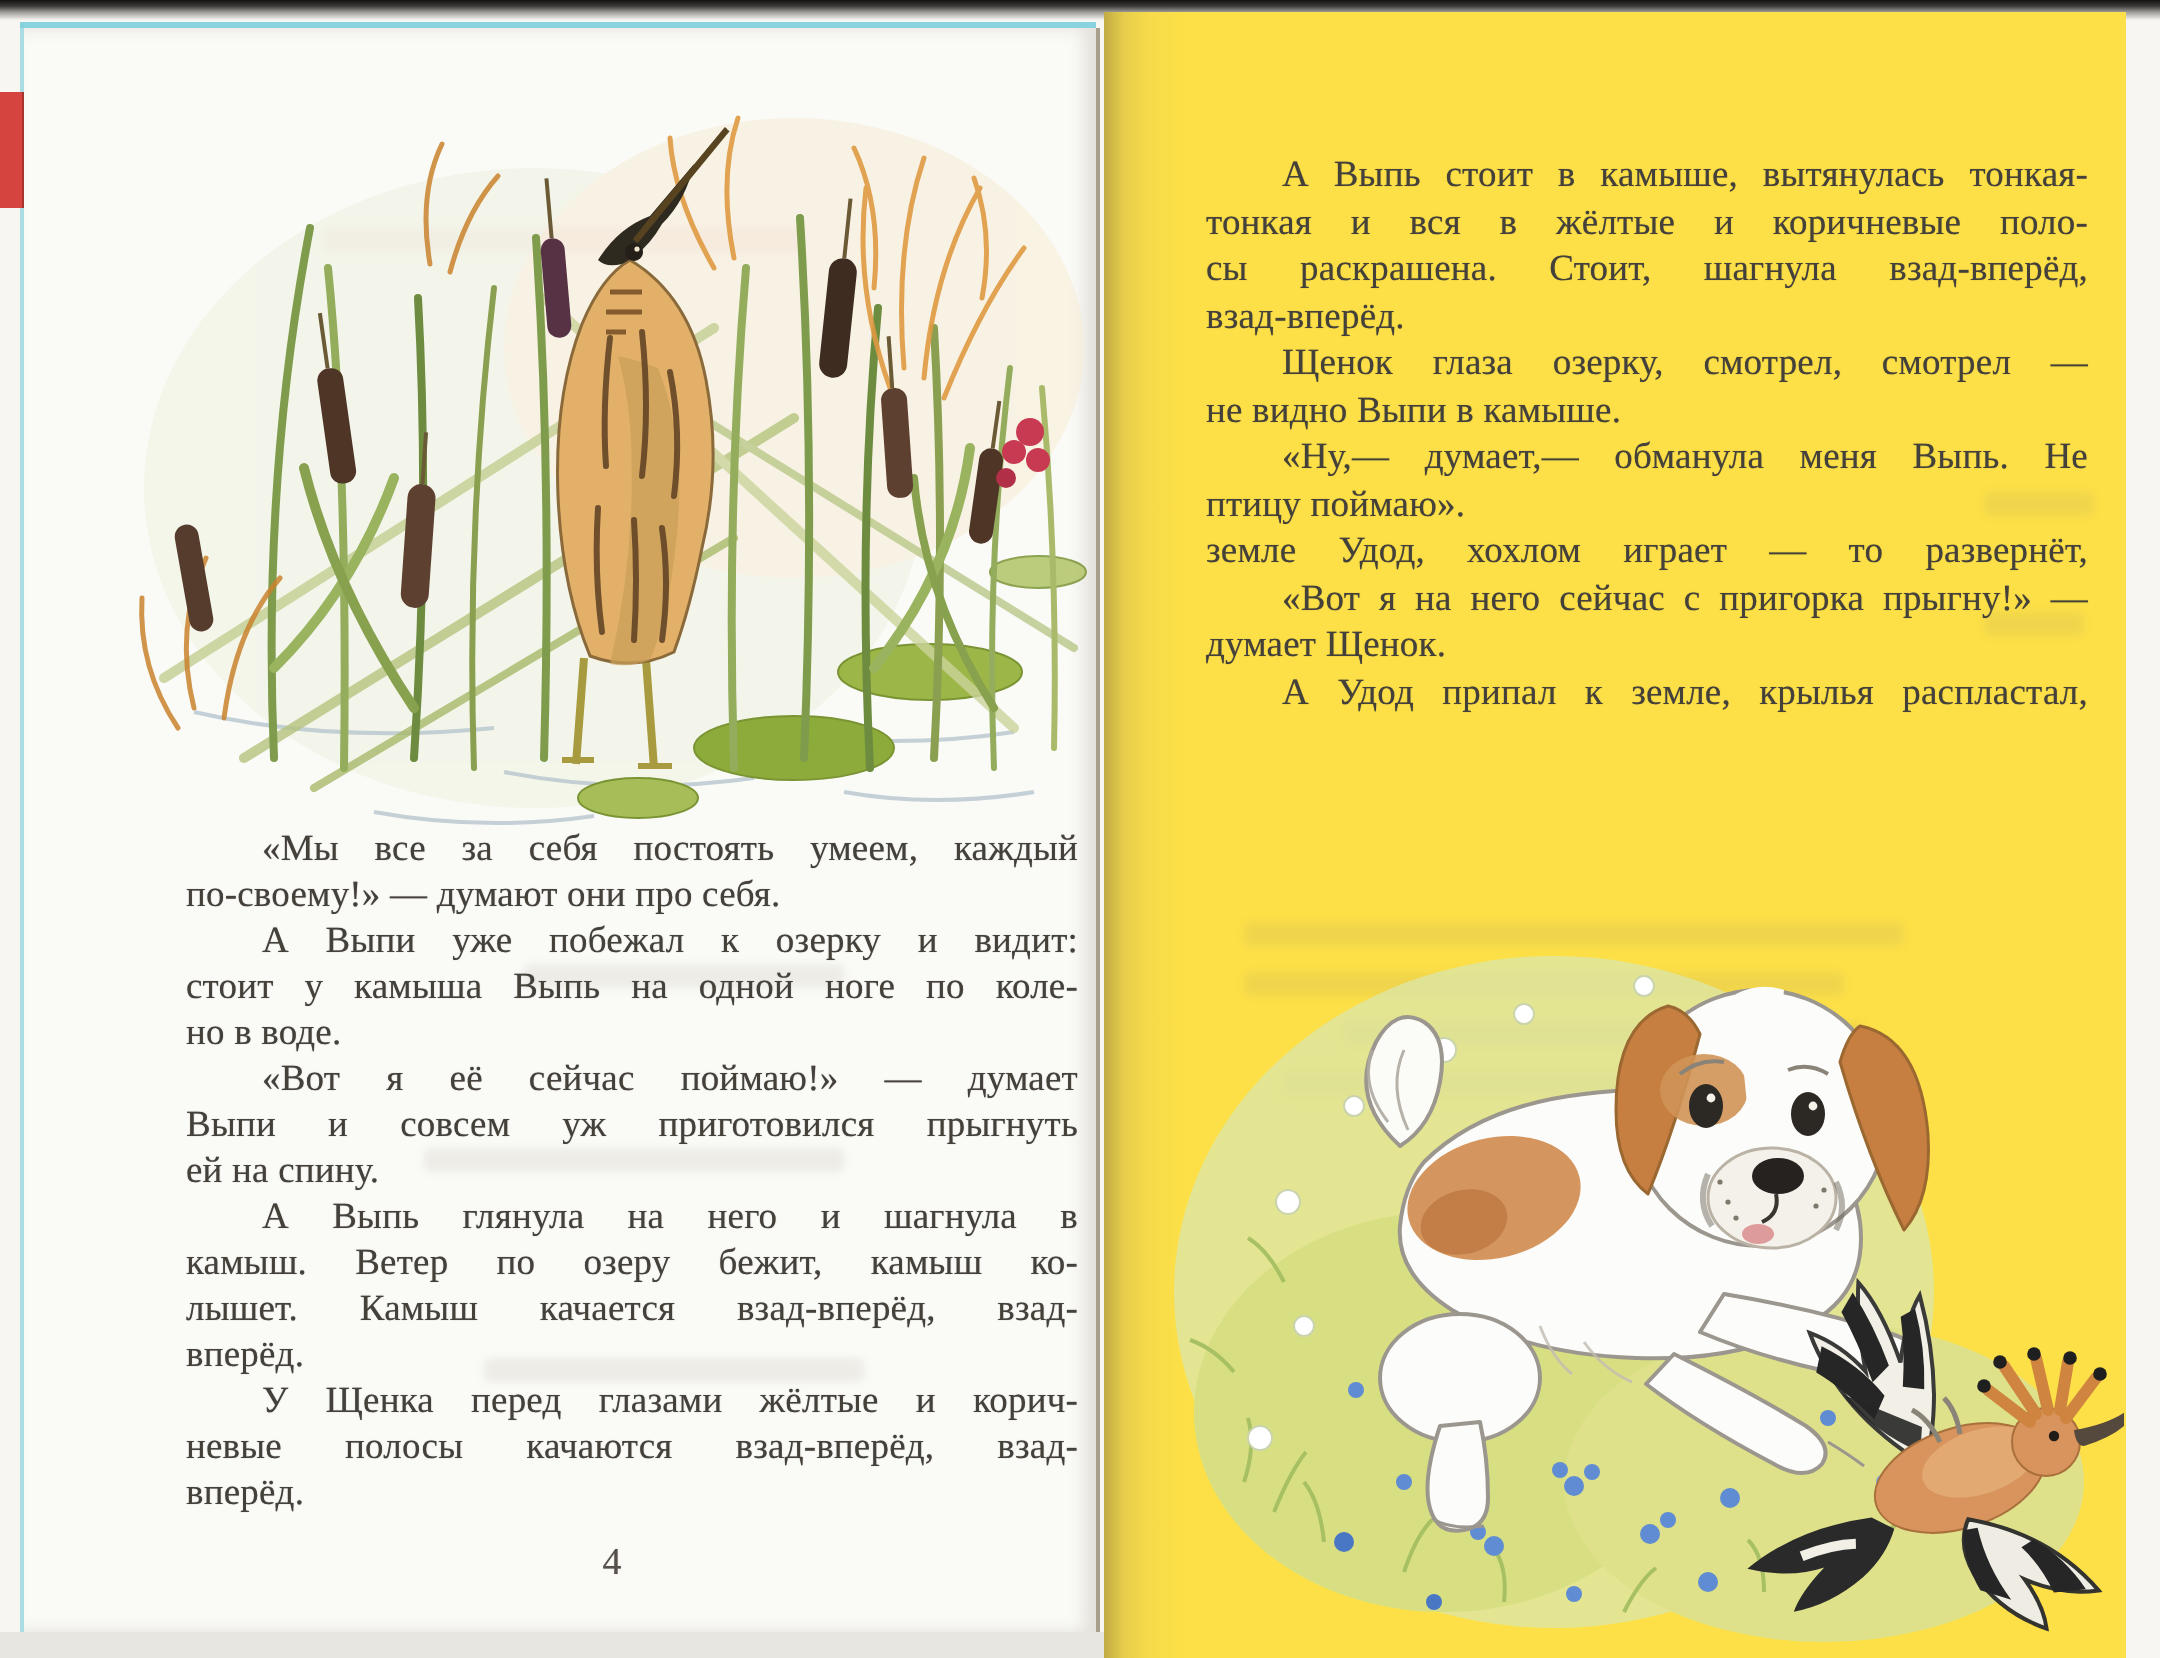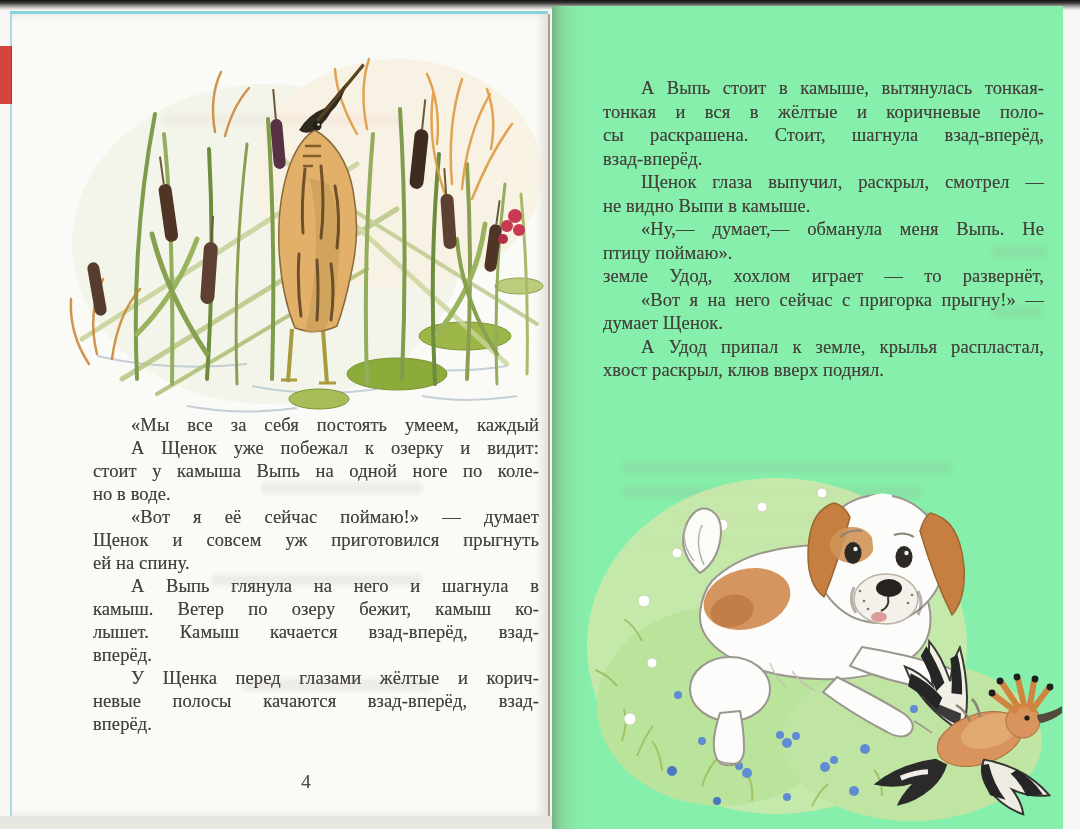--- a/index.html
+++ b/index.html
@@ -7,21 +7,21 @@
         font-family:"Liberation Serif","DejaVu Serif",serif;}
   .top-strip{position:absolute;left:0;top:0;width:1080px;height:10px;
         background:linear-gradient(180deg,#121212 0,#3c3a38 3px,#9c9a96 6px,rgba(200,198,194,0) 10px);}
   .bottom-strip{position:absolute;left:0;top:816px;width:556px;height:13px;background:#e7e6e1;}
   .cyan-hline{position:absolute;left:10px;top:11px;width:538px;height:3px;background:#7ccfdb;opacity:.9;}
   .cyan-vline{position:absolute;left:10px;top:12px;width:2px;height:804px;background:#8fd4de;opacity:.75;}
   .red-tab{position:absolute;left:0;top:46px;width:11px;height:58px;background:#d64440;border-right:2px solid #a83430;}
   .page{position:absolute;}
   .page-left{left:12px;top:14px;width:536px;height:802px;background:#fafaf7;
         border-right:2px solid #a89f8d;box-shadow:inset -6px 0 8px rgba(130,118,96,.18);}
-  .page-right{left:552px;top:6px;width:511px;height:823px;background:#86efac;}
+  .page-right{left:552px;top:6px;width:511px;height:823px;background:#fde047;}
   .gutter{position:absolute;left:0;top:0;width:40px;height:100%;
         background:linear-gradient(90deg,rgba(95,85,65,.38),rgba(130,120,95,.18) 10px,rgba(160,150,125,.08) 22px,rgba(160,150,125,0) 40px);}
   .textblock{position:absolute;color:#44403a;font-size:18.5px;letter-spacing:.1px;
         text-shadow:0 0 .5px rgba(68,64,58,.55);}
   .tb-left{left:81px;top:400px;width:446px;line-height:23px;}
   .tb-right{left:51px;top:71px;width:441px;line-height:23.5px;}
   .tline{height:23px;white-space:normal;}
   .tb-right .tline{height:23.5px;}
   .tline.ind{padding-left:38px;}
   .tline.just{text-align:justify;text-align-last:justify;}
@@ -167,25 +167,26 @@
         <path d="M232 96 q10 -16 26 -22 l22 -26 q-4 18 -16 30 q-8 14 -20 20 q-8 2 -12 -2 Z" fill="#2e2a20"></path>
         <path d="M250 86 L296 30 L258 76 Z" fill="#8a7a40" stroke="#57431f" stroke-width="1.5"></path>
         <path d="M251 87 L297 31" stroke="#57431f" stroke-width="2"></path>
         <circle cx="250" cy="92" r="4.5" fill="#241f18"></circle>
         <circle cx="251.5" cy="90.5" r="1.3" fill="#f2e8d0"></circle>
       </g>
     </svg>
 
     <div class="textblock tb-left">
         <div class="tline just ind">«Мы все за себя постоять умеем, каждый</div>
-        <div class="tline just ind">А Щенок уже побежал к озерку и видит:</div>
+        <div class="tline">по-своему!» — думают они про себя.</div>
+        <div class="tline just ind">А Выпи уже побежал к озерку и видит:</div>
         <div class="tline just">стоит у камыша Выпь на одной ноге по коле-</div>
         <div class="tline">но в воде.</div>
         <div class="tline just ind">«Вот я её сейчас поймаю!» — думает</div>
-        <div class="tline just">Щенок и совсем уж приготовился прыгнуть</div>
+        <div class="tline just">Выпи и совсем уж приготовился прыгнуть</div>
         <div class="tline">ей на спину.</div>
         <div class="tline just ind">А Выпь глянула на него и шагнула в</div>
         <div class="tline just">камыш. Ветер по озеру бежит, камыш ко-</div>
         <div class="tline just">лышет. Камыш качается взад-вперёд, взад-</div>
         <div class="tline">вперёд.</div>
         <div class="tline just ind">У Щенка перед глазами жёлтые и корич-</div>
         <div class="tline just">невые полосы качаются взад-вперёд, взад-</div>
         <div class="tline">вперёд.</div>
       </div>
     <div class="pageno">4</div>
@@ -199,29 +200,28 @@
     <div class="smudge" style="left:120px;top:505px;width:260px;"></div>
     <div class="smudge" style="left:90px;top:530px;width:280px;"></div>
     <div class="smudge" style="left:440px;top:240px;width:55px;"></div>
     <div class="smudge" style="left:440px;top:300px;width:50px;"></div>
 
     <div class="textblock tb-right">
         <div class="tline just ind">А Выпь стоит в камыше, вытянулась тонкая-</div>
         <div class="tline just">тонкая и вся в жёлтые и коричневые поло-</div>
         <div class="tline just">сы раскрашена. Стоит, шагнула взад-вперёд,</div>
         <div class="tline">взад-вперёд.</div>
-        <div class="tline just ind">Щенок глаза выпучил, раскрыл, смотрел —</div>
+        <div class="tline just ind">Щенок глаза озерку, смотрел, смотрел —</div>
         <div class="tline">не видно Выпи в камыше.</div>
         <div class="tline just ind">«Ну,— думает,— обманула меня Выпь. Не</div>
         <div class="tline">птицу поймаю».</div>
         <div class="tline just">земле Удод, хохлом играет — то развернёт,</div>
         <div class="tline just ind">«Вот я на него сейчас с пригорка прыгну!» —</div>
         <div class="tline">думает Щенок.</div>
         <div class="tline just ind">А Удод припал к земле, крылья распластал,</div>
-        <div class="tline">хвост раскрыл, клюв вверх поднял.</div>
       </div>
 
     <svg class="illu illu-right" viewBox="0 0 480 386">
       <g opacity=".75">
         <ellipse cx="195" cy="205" rx="190" ry="168" fill="#dbe7ab"></ellipse>
         <ellipse cx="140" cy="265" rx="125" ry="100" fill="#ccdf96"></ellipse>
         <ellipse cx="330" cy="300" rx="130" ry="80" fill="#d4e2a0"></ellipse>
       </g>
       <g stroke="#a2bd60" stroke-width="2" fill="none" opacity=".9">
         <path d="M40 300 q6 -18 2 -32"></path>

